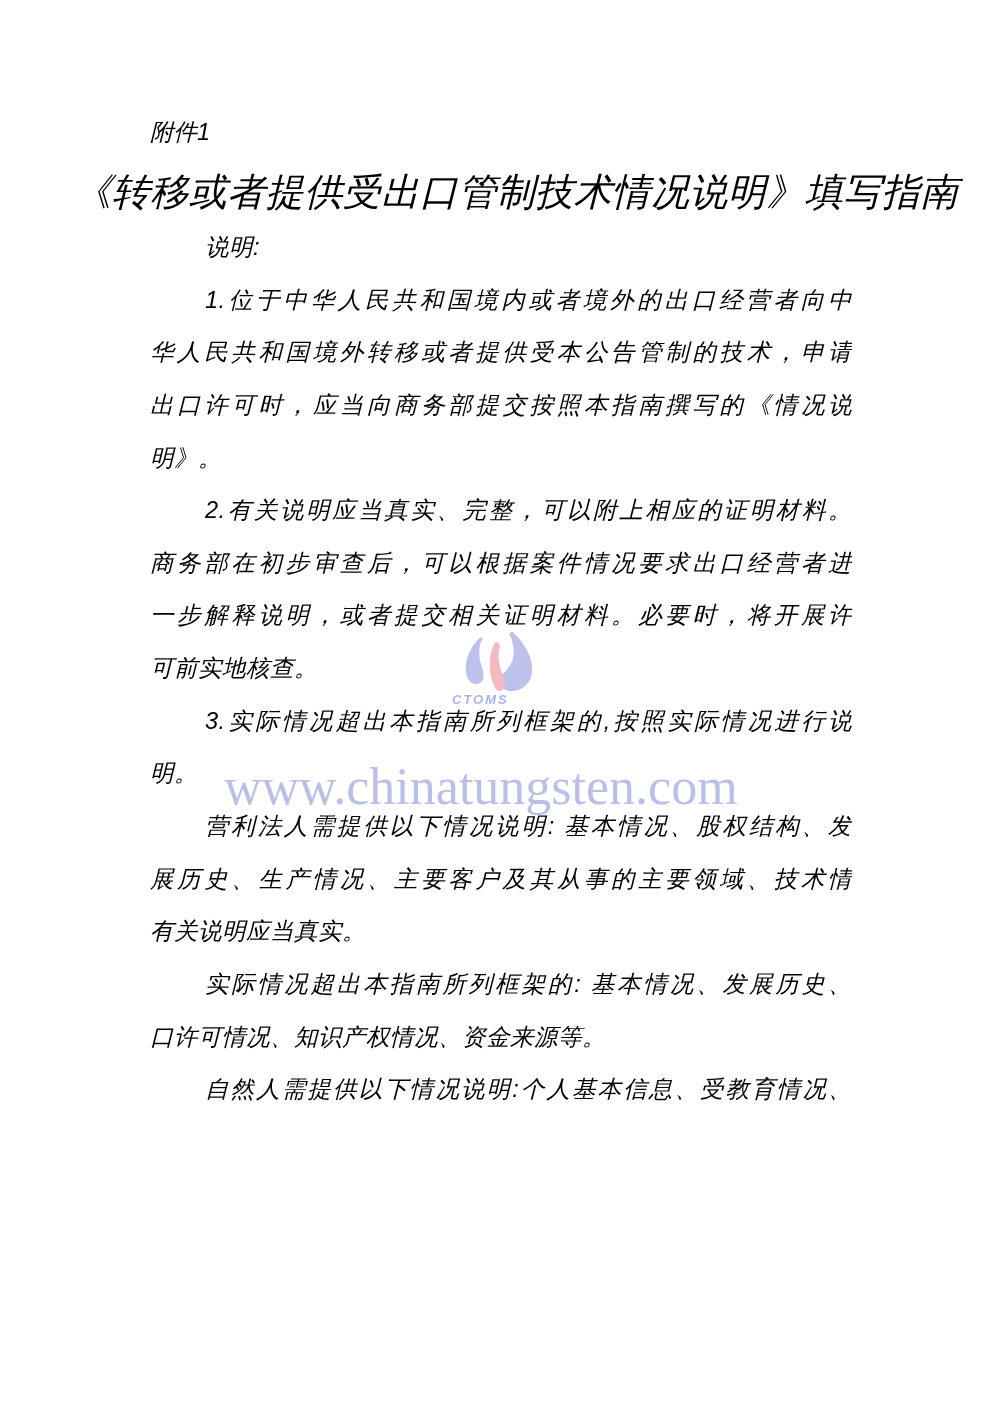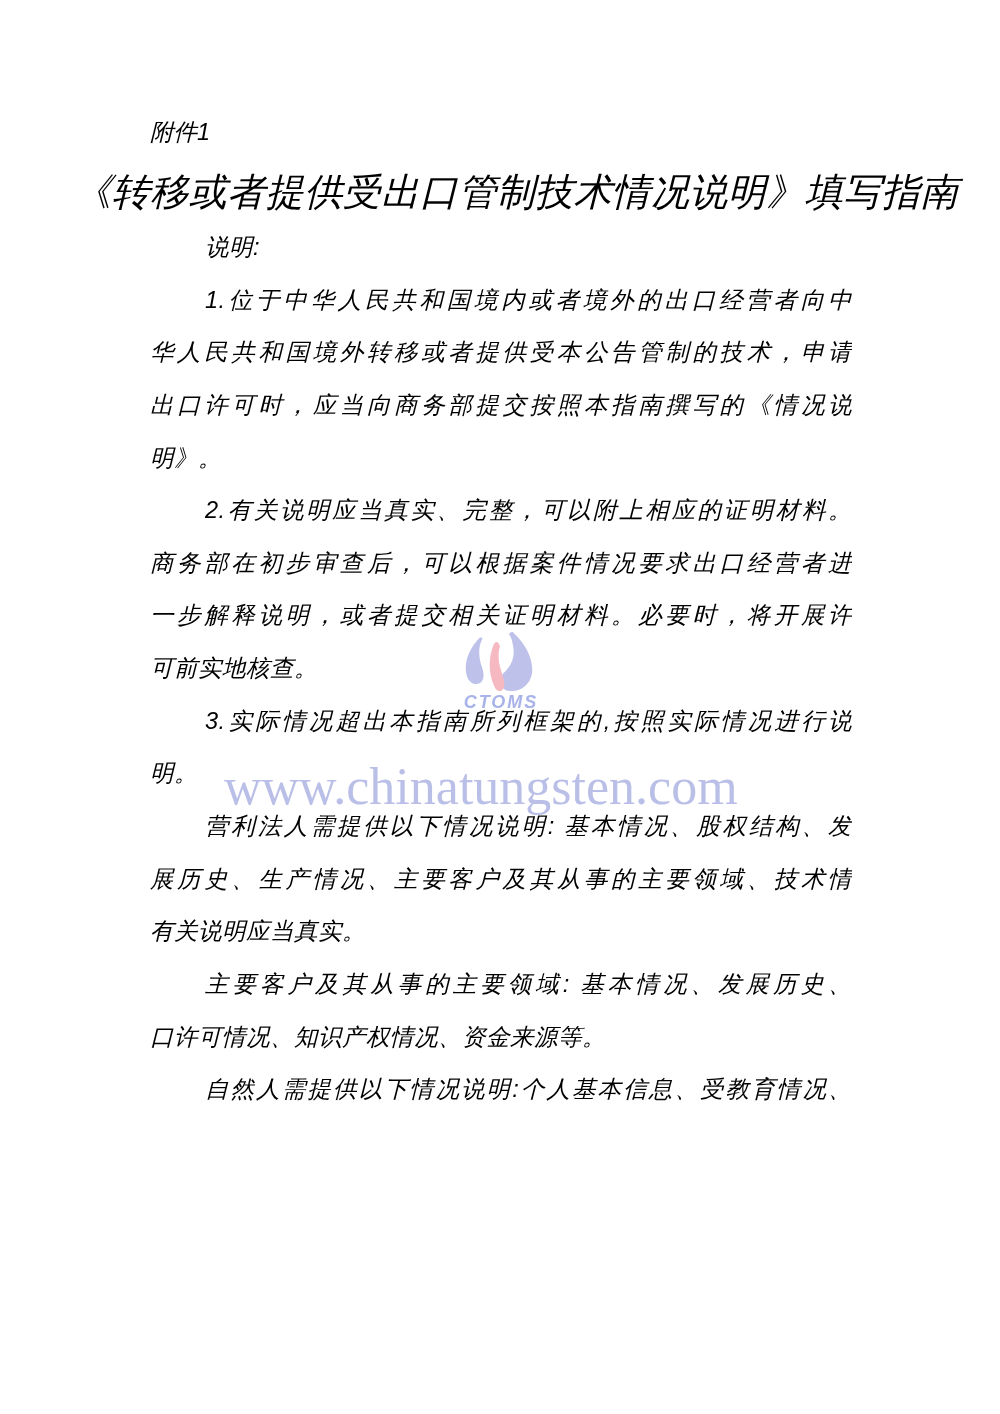--- a/index.html
+++ b/index.html
@@ -30,25 +30,25 @@
     top: 632px;
     width: 92px;
     height: 62px;
     opacity: 0.55;
   }
   .wm-logo-caption {
     position: absolute;
     left: 452px;
     top: 692px;
     width: 98px;
-    text-align: center;
+    text-align: left;
     font-family: "Liberation Sans", "DejaVu Sans", sans-serif;
     font-style: italic;
     font-weight: bold;
-    font-size: 18px;
+    font-size: 13px;
     letter-spacing: 2px;
     color: #9aa6e6;
     opacity: 0.85;
   }
   .wm-site {
     position: absolute;
     left: 224px;
     top: 714px;
     width: 680px;
     font-family: Liberation Serif, serif;
@@ -135,19 +135,19 @@
         <div class="line">明》。</div>
         <div class="line indent fill">2.有关说明应当真实、完整，可以附上相应的证明材料。</div>
         <div class="line fill">商务部在初步审查后，可以根据案件情况要求出口经营者进</div>
         <div class="line fill">一步解释说明，或者提交相关证明材料。必要时，将开展许</div>
         <div class="line">可前实地核查。</div>
         <div class="line indent fill">3.实际情况超出本指南所列框架的,按照实际情况进行说</div>
         <div class="line">明。</div>
         <div class="line indent fill">营利法人需提供以下情况说明: 基本情况、股权结构、发</div>
         <div class="line fill">展历史、生产情况、主要客户及其从事的主要领域、技术情</div>
         <div class="line">有关说明应当真实。</div>
-        <div class="line indent fill">主要客户及其从事的主要领域: 基本情况、发展历史、</div>
+        <div class="line indent fill">实际情况超出本指南所列框架的: 基本情况、发展历史、</div>
         <div class="line">口许可情况、知识产权情况、资金来源等。</div>
         <div class="line indent fill">自然人需提供以下情况说明:个人基本信息、受教育情况、</div>
       </div>
   </div>
 
 </div>
 
 </body></html>

